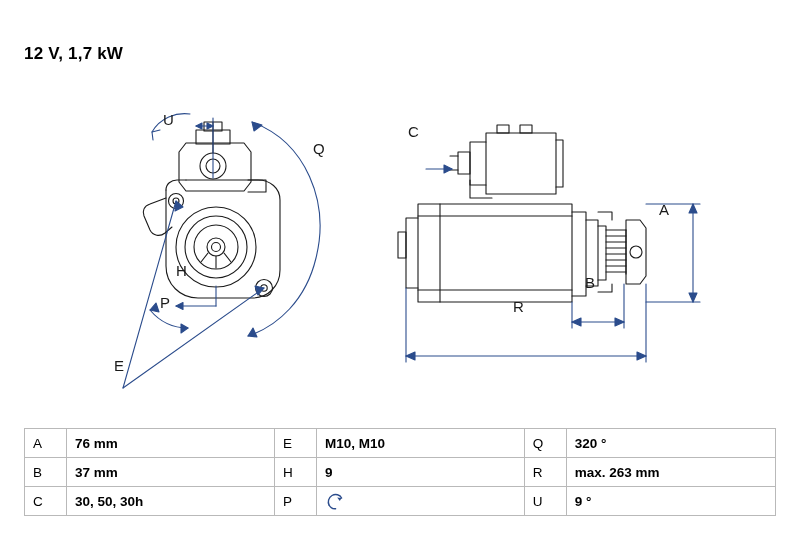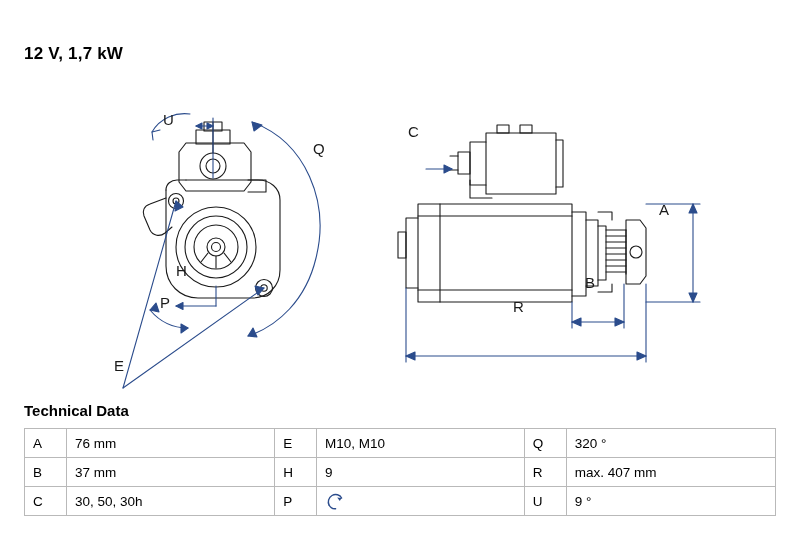--- a/index.html
+++ b/index.html
@@ -58,20 +58,21 @@
     vertical-align: middle;
     white-space: nowrap;
   }
   td.key {
     width: 26px;
     text-align: left;
     padding-left: 8px;
   }
   td.val {
     width: 200px;
+    font-weight: bold;
   }
   .pict-cell {
     line-height: 0;
   }
 </style>
 </head>
 <body>
 
 <div id="page">
 
@@ -199,39 +200,38 @@
         <text x="160" y="238">P</text>
         <text x="114" y="301">E</text>
         <text x="408" y="67">C</text>
         <text x="659" y="145">A</text>
         <text x="585" y="218">B</text>
         <text x="513" y="242">R</text>
       </g>
     </svg>
   </div>
 
-  <div class="tech-title">Technical Data</div>
 
   <table class="tech">
     <tbody>
       <tr>
         <td class="key">A</td>
         <td class="val">76 mm</td>
         <td class="key">E</td>
         <td class="val">M10, M10</td>
         <td class="key">Q</td>
         <td class="val">320 °</td>
       </tr>
       <tr>
         <td class="key">B</td>
         <td class="val">37 mm</td>
         <td class="key">H</td>
         <td class="val">9</td>
         <td class="key">R</td>
-        <td class="val">max. 407 mm</td>
+        <td class="val">max. 263 mm</td>
       </tr>
       <tr>
         <td class="key">C</td>
         <td class="val">30, 50, 30h</td>
         <td class="key">P</td>
         <td class="val pict-cell">
           <svg width="22" height="20" viewBox="0 0 22 20" xmlns="http://www.w3.org/2000/svg">
             <path d="M4 14 C2.5 11 3.5 6.5 7 4.5 C10.5 2.5 15 3.8 16.6 7" fill="none" stroke="#2b4c8c" stroke-width="1.4" stroke-linecap="round"></path>
             <path d="M16.6 7 l-4.4 -0.6 l2.6 3.6 z" fill="#2b4c8c"></path>
             <path d="M4 14 C5.4 16.6 8 18 10.6 17.8" fill="none" stroke="#2b4c8c" stroke-width="1.4" stroke-linecap="round"></path>

